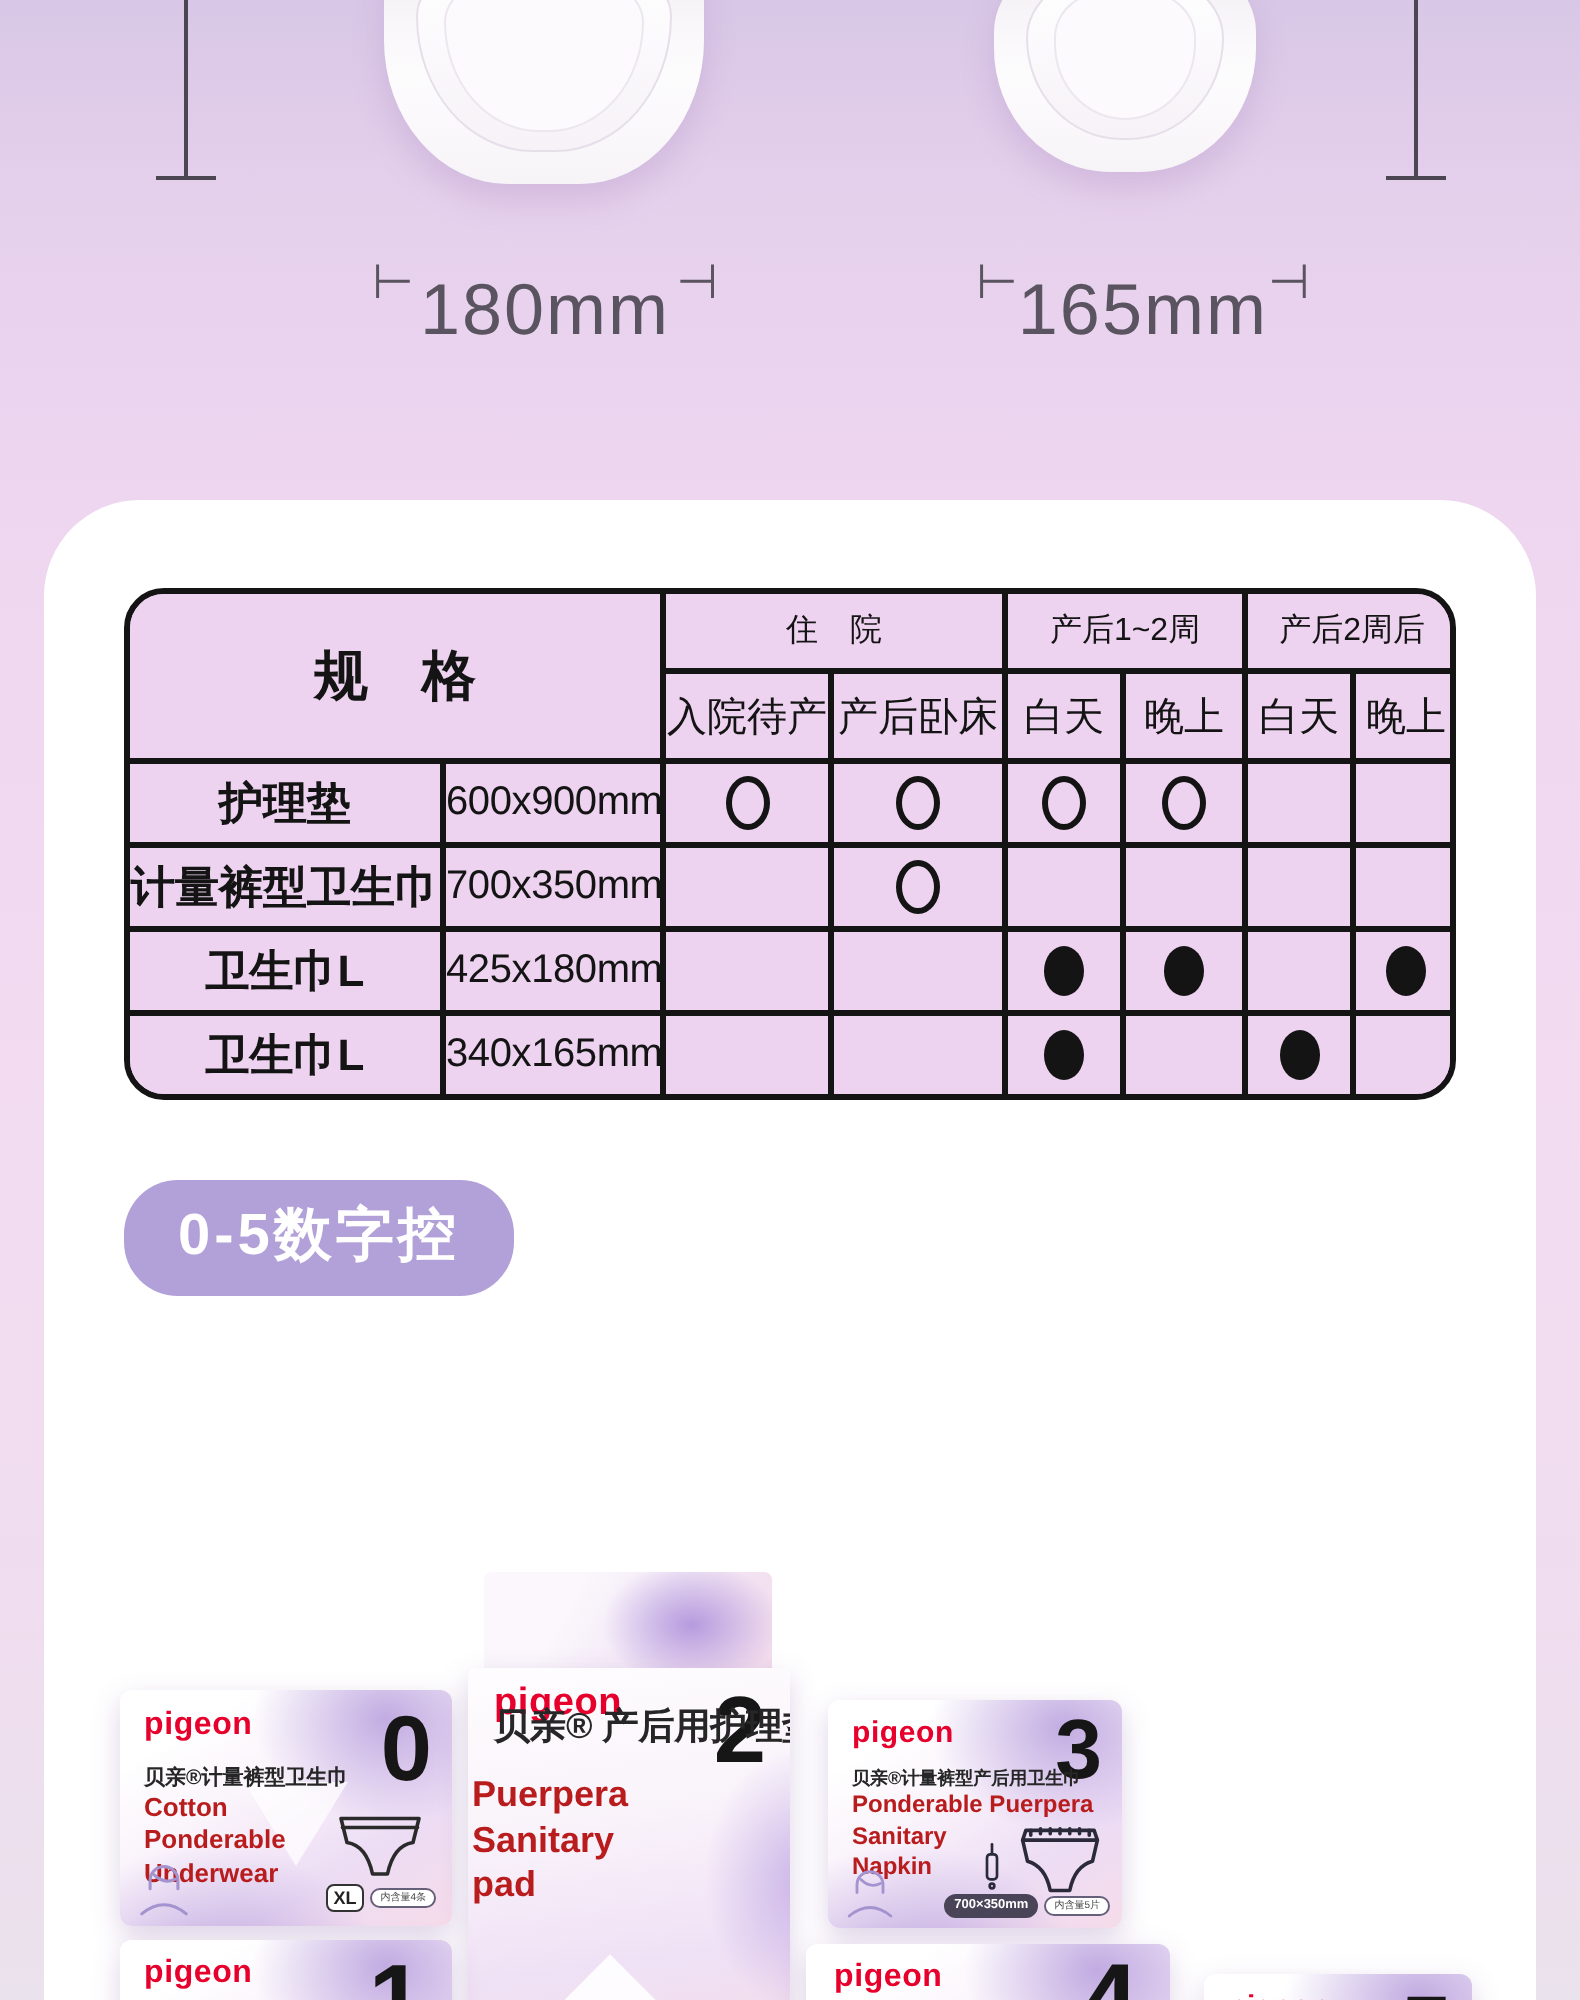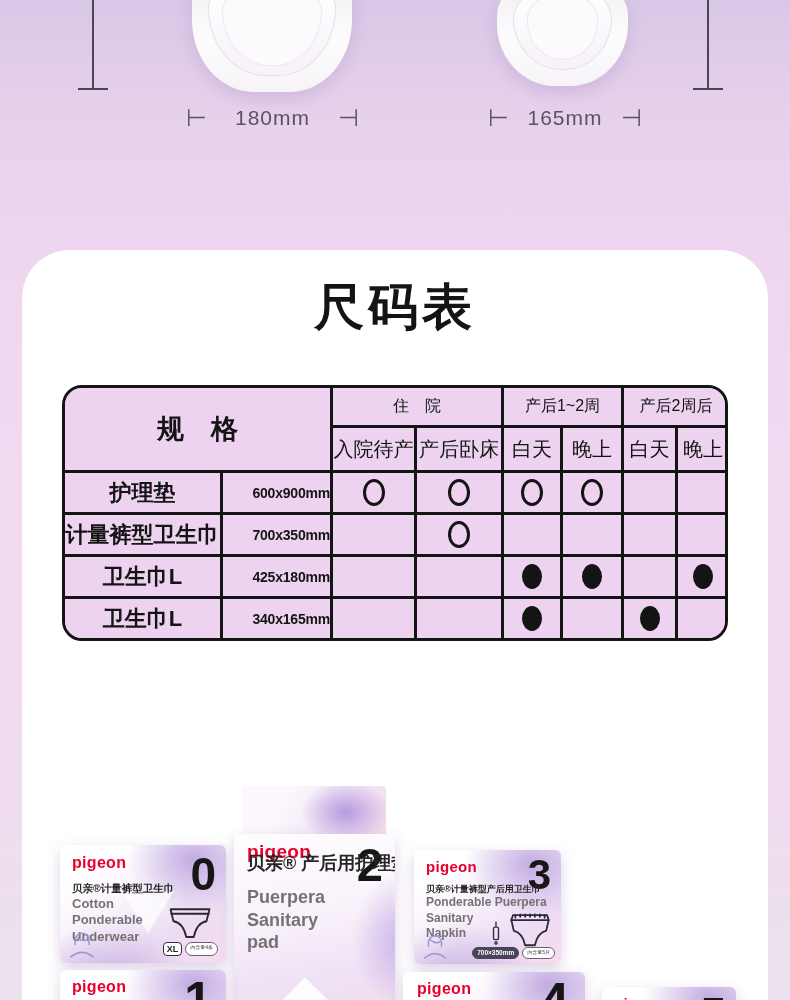--- a/index.html
+++ b/index.html
@@ -27,42 +27,42 @@
   .pad-inner { position:absolute; inset:10px 16px 16px; border:1.5px solid #e6dfe9;
                border-radius:inherit; background:linear-gradient(180deg,#fff, #f6f2f7); }
   .pad-core { position:absolute; inset:18px 30px 26px; border:1px solid #ece7ef;
               border-radius:inherit; background:#fcfafc; }
 
   .dim { position:absolute; top:106px; display:flex; align-items:center; justify-content:space-between;
          color:#5a5460; }
   .dim-l { left:186px; width:173px; }
   .dim-r { left:488px; width:154px; }
   .brk { font-family:"DejaVu Sans",sans-serif; font-size:24px; line-height:1; }
-  .dim-text { font-size:21px; letter-spacing:1px; font-weight:500; }
+  .dim-text { font-size:36px; letter-spacing:1px; font-weight:500;margin-top:28px; }
 
   
   .card { position:absolute; left:22px; top:250px; width:746px; height:750px;
           background:#ffffff; border-radius:48px 48px 0 0; }
 
   .title { padding-top:24px; text-align:center; font-size:50px; font-weight:800;
            letter-spacing:4px; color:#141414; }
 
   
   .table-wrap { width:666px; margin:44px auto 0; border:3px solid #141414;
                 border-radius:20px; overflow:hidden; background:#eed3f0; }
   .table-wrap table { width:calc(100% + 6px); margin:-3px; border-collapse:collapse; table-layout:fixed; }
   .table-wrap th, .table-wrap td { border:3px solid #141414; background:#eed3f0;
                 text-align:center; vertical-align:middle; color:#141414; padding:0; overflow:hidden; }
   tr.hrow1 { height:40px;margin-top:43px; } tr.hrow2 { height:45px; }
   tr.brow  { height:42px; }
   th.corner { font-size:27px; font-weight:600; }
   th.ghead  { font-size:16px; font-weight:400; }
   th.shead  { font-size:20px; font-weight:500; }
   td.rname  { font-size:22px; font-weight:700; }
-  td.rsize  { font-size:14px; font-weight:700; letter-spacing:-0.2px;text-align:right; }
+  td.rsize  { font-size:20px; font-weight:400; letter-spacing:-0.2px;text-align:right; }
   tr.bold td.rname { font-weight:800; }
   .mark-open { display:inline-block; width:22px; height:27px; border:3px solid #141414;
                border-radius:50%; vertical-align:middle; }
   .mark-filled { display:inline-block; width:20px; height:25px; background:#141414;
                  border-radius:50%; vertical-align:middle; }
 
   
   .badge { display:inline-block; margin:40px 0 0 40px; background:#b2a0d9; color:#fff;
            border-radius:27px; padding:8px 27px 10px; font-size:29px; font-weight:600; letter-spacing:2px; }
   .desc { margin:20px 0 0 40px; font-size:25px; font-weight:600; color:#1c1c1c; letter-spacing:1.5px; }
@@ -72,41 +72,41 @@
   .pbox { position:absolute; background:#fff; border-radius:6px;
           box-shadow:0 5px 14px rgba(150,110,175,.30); }
   .art { position:absolute; inset:0; border-radius:inherit; overflow:hidden;
          background:
            radial-gradient(95px 75px at 80% 12%, rgba(148,114,205,.55), rgba(148,114,205,0) 70%),
            radial-gradient(130px 95px at 28% 118%, rgba(128,96,195,.38), rgba(128,96,195,0) 65%),
            linear-gradient(148deg,#ffffff 18%,#faf3fb 42%,#ecdcf4 72%,#f6dcea 100%); }
   .plogo { position:absolute; color:#e8002d; font-weight:800; letter-spacing:.3px; }
   .pnum  { position:absolute; font-weight:900; line-height:1; color:#161616; }
   .pcn   { position:absolute; font-weight:700; color:#262626; white-space:nowrap; }
-  .pen   { position:absolute; font-weight:800; color:#737373; }
+  .pen   { position:absolute; font-weight:800; color:#b91c1c; }
   .tri   { position:absolute; width:0; height:0; border-left:26px solid transparent;
            border-right:26px solid transparent; border-top:42px solid rgba(255,255,255,.72); }
   .dmd   { position:absolute; background:rgba(255,255,255,.88); transform:rotate(45deg); }
 
   
   .box2 { left:212px; top:8px; width:161px; height:300px; box-shadow:none; background:none; }
   .box2 .flap { position:absolute; left:8px; right:9px; top:0; height:48px; border-radius:4px 4px 0 0;
            background:
              radial-gradient(62px 44px at 72% 55%, rgba(150,115,210,.65), rgba(150,115,210,0) 72%),
              linear-gradient(120deg,#fbf7fc 30%,#f2e7f6 60%,#f3dcec 100%); }
   .box2 .pbody { position:absolute; left:0; right:0; top:48px; height:252px; background:#fff;
            border-radius:3px; box-shadow:0 5px 14px rgba(150,110,175,.30); overflow:hidden; }
   .box2 .bodyart { position:absolute; inset:0;
            background:
              radial-gradient(70px 95px at 104% 42%, rgba(160,125,215,.48), rgba(160,125,215,0) 70%),
              linear-gradient(172deg,#fefdfe 0%,#f9f2fa 32%,#efe1f5 58%,#f3dcea 78%,#eecfe3 100%); }
   .box2 .plogo { left:13px; top:7px;  font-size:19px; }
   .box2 .pnum  { right:12px; top:7px; font-size:47px; }
   .box2 .pcn   { left:13px; top:17px; font-size:18px; }
-  .box2 .pen   { left:13px; top:52px; font-size:18px; line-height:1.25; }
+  .box2 .pen   { left:2px; top:52px; font-size:18px; line-height:1.25; }
   .box2 .d1 { width:62px; height:62px; left:40px; bottom:34px; }
 
   
   .box0 { left:38px; top:67px; width:166px; height:118px; }
   .box0 .plogo { left:12px; top:9px;  font-size:16px; }
   .box0 .pnum  { right:10px; top:6px; font-size:46px; }
   .box0 .pcn   { left:12px; top:37px; font-size:10.5px; }
   .box0 .pen   { left:12px; top:51px; font-size:13px; line-height:1.25; }
   .box0 .tri   { left:62px; top:46px; }
 
@@ -115,21 +115,21 @@
   .box3 .plogo { left:12px; top:8px;  font-size:15px; }
   .box3 .pnum  { right:10px; top:4px; font-size:42px; }
   .box3 .pcn   { left:12px; top:33px; font-size:9px; }
   .box3 .pen   { left:12px; top:45px; font-size:12px; line-height:1.3; }
 
   .icon-woman { position:absolute; left:8px; bottom:4px; }
   .icon-underwear { position:absolute; right:12px; bottom:24px; }
   .icon-diaper { position:absolute; right:5px; bottom:16px; }
   .icon-dropper { position:absolute; right:60px; bottom:18px; }
 
-  .tags { position:absolute; display:flex; gap:3px; }
+  .tags { position:absolute; display:flex; gap:3px; align-items:center; }
   .box0 .tags { right:8px; bottom:7px; }
   .box3 .tags { right:6px; bottom:5px; }
   .tag-size { border:1.5px solid #333; border-radius:4px; background:#fff;
               font-size:9px; font-weight:800; color:#222; padding:0 3px; line-height:12px; }
   .tag-size.dark { background:#4a4458; border-color:#4a4458; color:#fff; font-size:6.5px;
                    border-radius:6px; padding:1px 4px; line-height:8px; font-weight:700; }
   .tag-note { border:1px solid #66607a; border-radius:7px; background:#fff; color:#444;
               font-size:5px; padding:1px 4px; line-height:6px; white-space:nowrap; }
 
   
@@ -170,21 +170,20 @@
     </div>
     <div class="dim dim-r">
       <span class="brk">⊢</span>
       <span class="dim-text">165mm</span>
       <span class="brk">⊣</span>
     </div>
   </section>
 
   <section class="card">
 
-    <h1 class="title">尺码表</h1>
 
     <div class="table-wrap">
       <table>
         <colgroup>
           <col style="width:158px">
             <col style="width:110px">
           <col style="width:84px">
             <col style="width:87px">
           <col style="width:59px">
             <col style="width:61px">
@@ -243,20 +242,21 @@
           <td><span></span></td>
           <td><span class="mark-filled"></span></td>
           <td><span></span></td>
           <td><span class="mark-filled"></span></td>
           <td><span></span></td>
         </tr>
       </tbody>
         </table>
     </div>
 
+    <div class="badge">0-5数字控</div>
 
     
     <div class="products">
 
       <div class="pbox box0">
         <div class="art">
             <div class="tri"></div>
           </div>
         <span class="plogo">pigeon</span>
         <span class="pnum">0</span>

